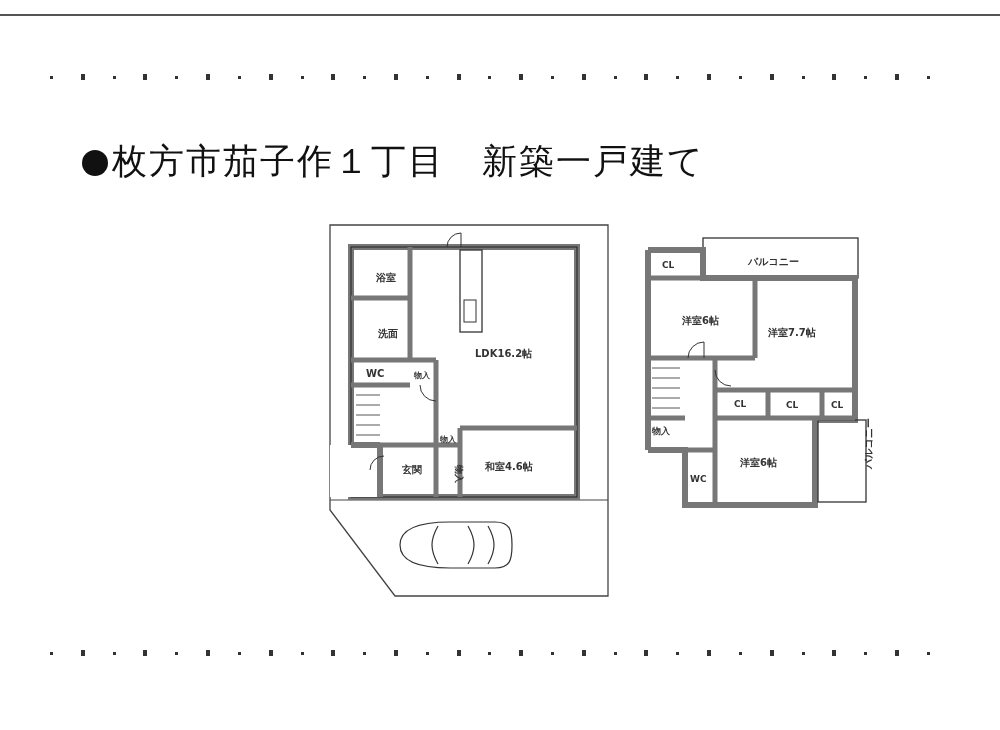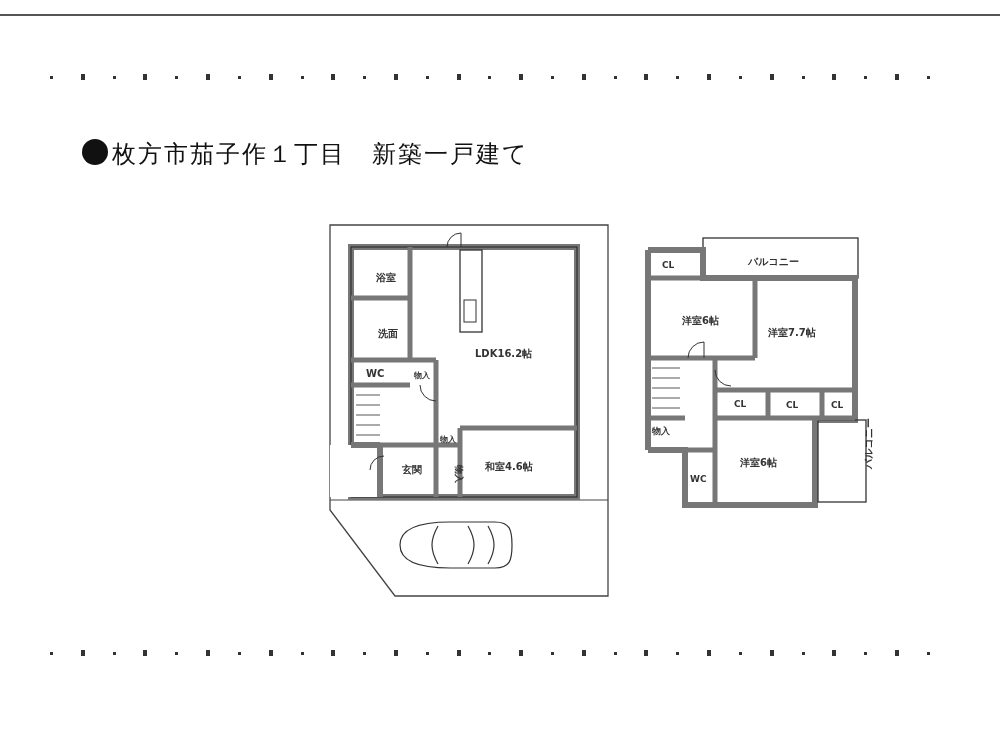--- a/index.html
+++ b/index.html
@@ -2,21 +2,21 @@
 <html><head>
 <meta charset="utf-8">
 <style>
   html,body{margin:0;padding:0;background:#fff;}
   body{width:1000px;height:730px;position:relative;overflow:hidden;font-family:"DejaVu Sans",sans-serif;}
   .topline{position:absolute;left:0;top:14px;width:1000px;height:2px;background:#555;}
   .dotrow{position:absolute;left:50px;width:880px;height:8px;display:flex;justify-content:space-between;align-items:center;}
   .dotrow span{display:block;background:#333;}
   .dotrow span.s{width:3px;height:3px;}
   .dotrow span.b{width:4px;height:6px;}
-  .title{position:absolute;left:82px;top:138px;font-size:24px;color:#111;letter-spacing:2px;white-space:nowrap;}
+  .title{position:absolute;left:82px;top:138px;font-size:35px;color:#111;letter-spacing:2px;white-space:nowrap;}
   .title .bullet{display:inline-block;width:26px;height:26px;border-radius:50%;background:#111;vertical-align:-3px;margin-right:4px;}
   svg text{font-family:"DejaVu Sans",sans-serif;font-weight:bold;fill:#333;}
 </style>
 </head>
 <body>
 
 <div class="topline"></div>
 
 <div class="dotrow" style="top:73px;">
   <span class="s"></span>

